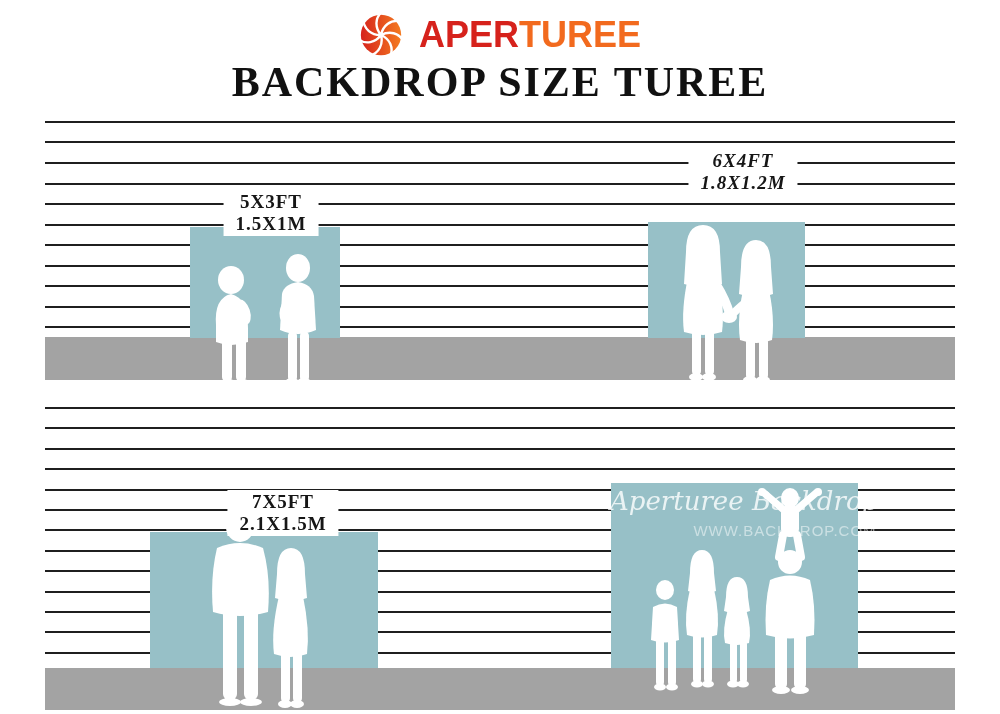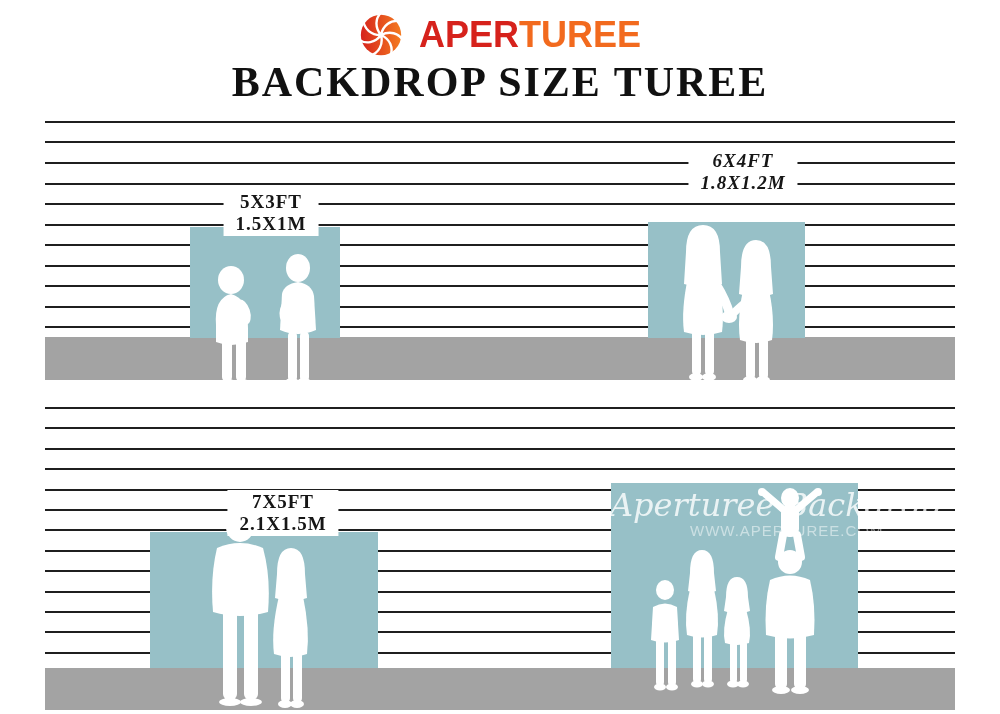--- a/index.html
+++ b/index.html
@@ -58,21 +58,21 @@
   .label-10x8{left:763px;top:415px;}
 
   .silhouette{position:absolute;z-index:3;}
   .sil-kids{left:198px;top:250px;}
   .sil-momgirl{left:668px;top:222px;}
   .sil-couple{left:195px;top:512px;}
   .sil-family{left:640px;top:485px;}
 
   .wm-script{position:absolute;left:610px;top:486px;width:240px;z-index:4;
     text-align:center;font-family:"DejaVu Serif",serif;font-style:italic;
-    font-size:32px;color:rgba(255,255,255,0.8);white-space:nowrap;}
+    font-size:26px;color:rgba(255,255,255,0.8);white-space:nowrap;}
   .wm-url{position:absolute;left:690px;top:522px;width:190px;z-index:4;
     text-align:center;font-family:"Liberation Sans",sans-serif;font-size:15px;
     letter-spacing:1px;color:rgba(255,255,255,0.5);white-space:nowrap;}
 </style>
 </head>
 <body>
 
 <div class="page">
 
   <div class="logo-row">
@@ -183,21 +183,21 @@
       <path d="M84,84 L108,84 Q115,118 112,142 Q96,148 79,142 Q76,118 84,84 Z"></path>
       <rect x="86" y="140" width="9" height="50" rx="4"></rect>
       <rect x="98" y="140" width="9" height="50" rx="4"></rect>
       <ellipse cx="90" cy="192" rx="7" ry="4"></ellipse>
       <ellipse cx="102" cy="192" rx="7" ry="4"></ellipse>
     </g>
   </svg>
 
   <div class="backdrop backdrop-10x8"></div>
   <div class="wm-script">Aperturee Backdrop</div>
-  <div class="wm-url">WWW.APERTUREE.COM</div>
+  <div class="wm-url">WWW.BACKDROP.COM</div>
   <svg class="silhouette sil-family" width="210" height="210" viewBox="0 0 210 210">
     <g fill="#ffffff">
 
       <ellipse cx="25" cy="105" rx="9" ry="10"></ellipse>
       <path d="M13,122 Q25,115 37,122 L39,155 Q25,160 11,155 Z"></path>
       <rect x="16" y="153" width="8" height="48" rx="4"></rect>
       <rect x="28" y="153" width="8" height="48" rx="4"></rect>
       <ellipse cx="20" cy="202" rx="6" ry="3.5"></ellipse>
       <ellipse cx="32" cy="202" rx="6" ry="3.5"></ellipse>
 

